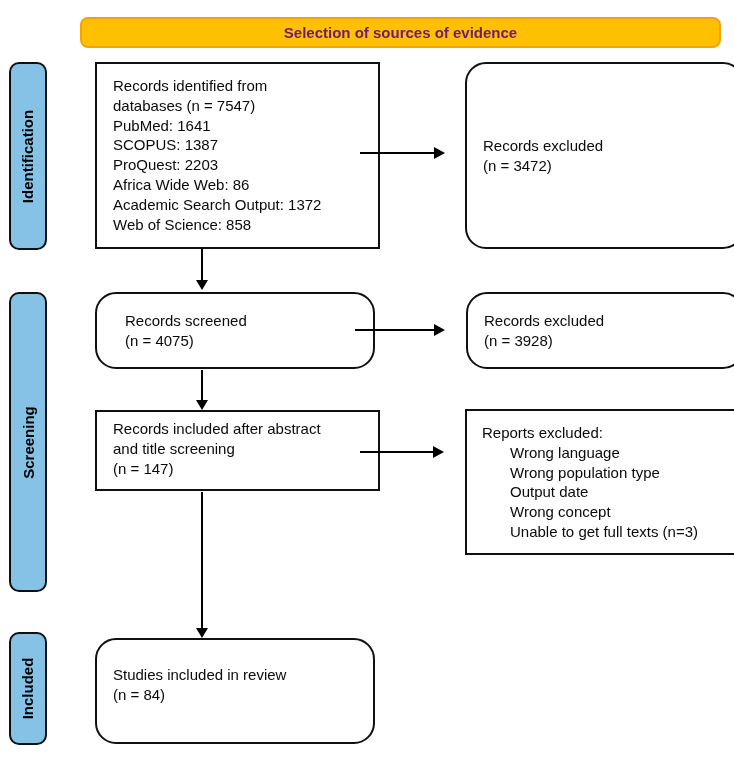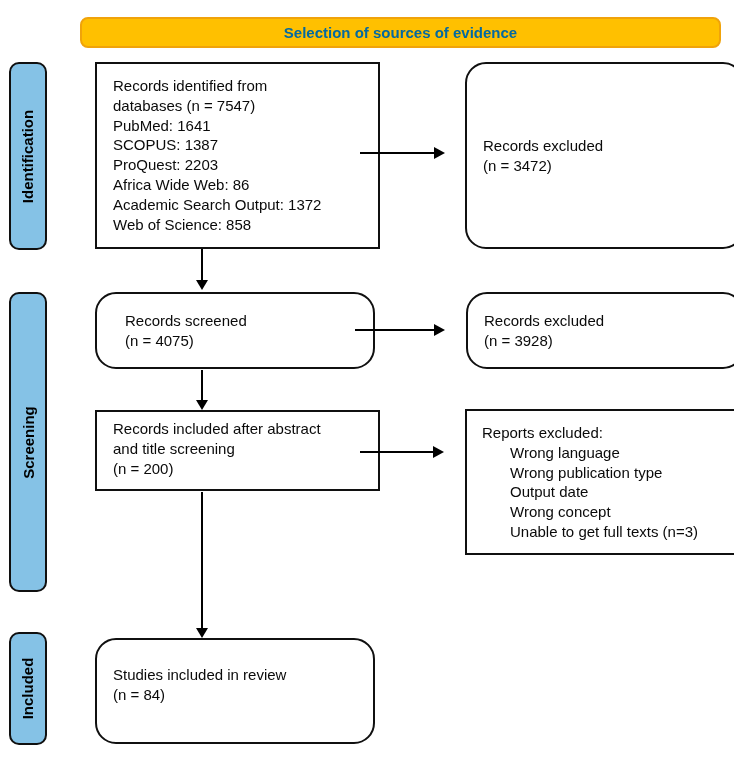--- a/index.html
+++ b/index.html
@@ -24,21 +24,21 @@
 
   
   .title-banner {
     position: absolute;
     left: 80px; top: 17px;
     width: 641px; height: 31px;
     background: var(--title-bg);
     border: 2px solid var(--title-border);
     border-radius: 8px;
     display: flex; align-items: center; justify-content: center;
-    font-size: 15px; font-weight: bold; color: #0369a1;
+    font-size: 15px; font-weight: bold; color: #701a75;
   }
 
   
   .stage {
     position: absolute;
     left: 9px;
     width: 38px;
     background: var(--stage-bg);
     border: 2px solid #101010;
     border-radius: 10px;
@@ -145,27 +145,27 @@
 (n = 3472)</div>
 
   <div class="box box-screened vcenter pre">Records screened
 (n = 4075)</div>
 
   <div class="box box-excluded-2 vcenter pre">Records excluded
 (n = 3928)</div>
 
   <div class="box box-abstract pre">Records included after abstract
 and title screening
-(n = 200)</div>
+(n = 147)</div>
 
   <div class="box box-reports-excluded">
     <div>Reports excluded:</div>
     <div class="reason-list">
       <span class="reason-item">Wrong language</span>
-      <span class="reason-item">Wrong publication type</span>
+      <span class="reason-item">Wrong population type</span>
       <span class="reason-item">Output date</span>
       <span class="reason-item">Wrong concept</span>
       <span class="reason-item">Unable to get full texts (n=3)</span>
     </div>
   </div>
 
   <div class="box box-included-review vcenter pre">Studies included in review
 (n = 84)</div>
 
   <div class="arrow-h arrow-h1"></div>

